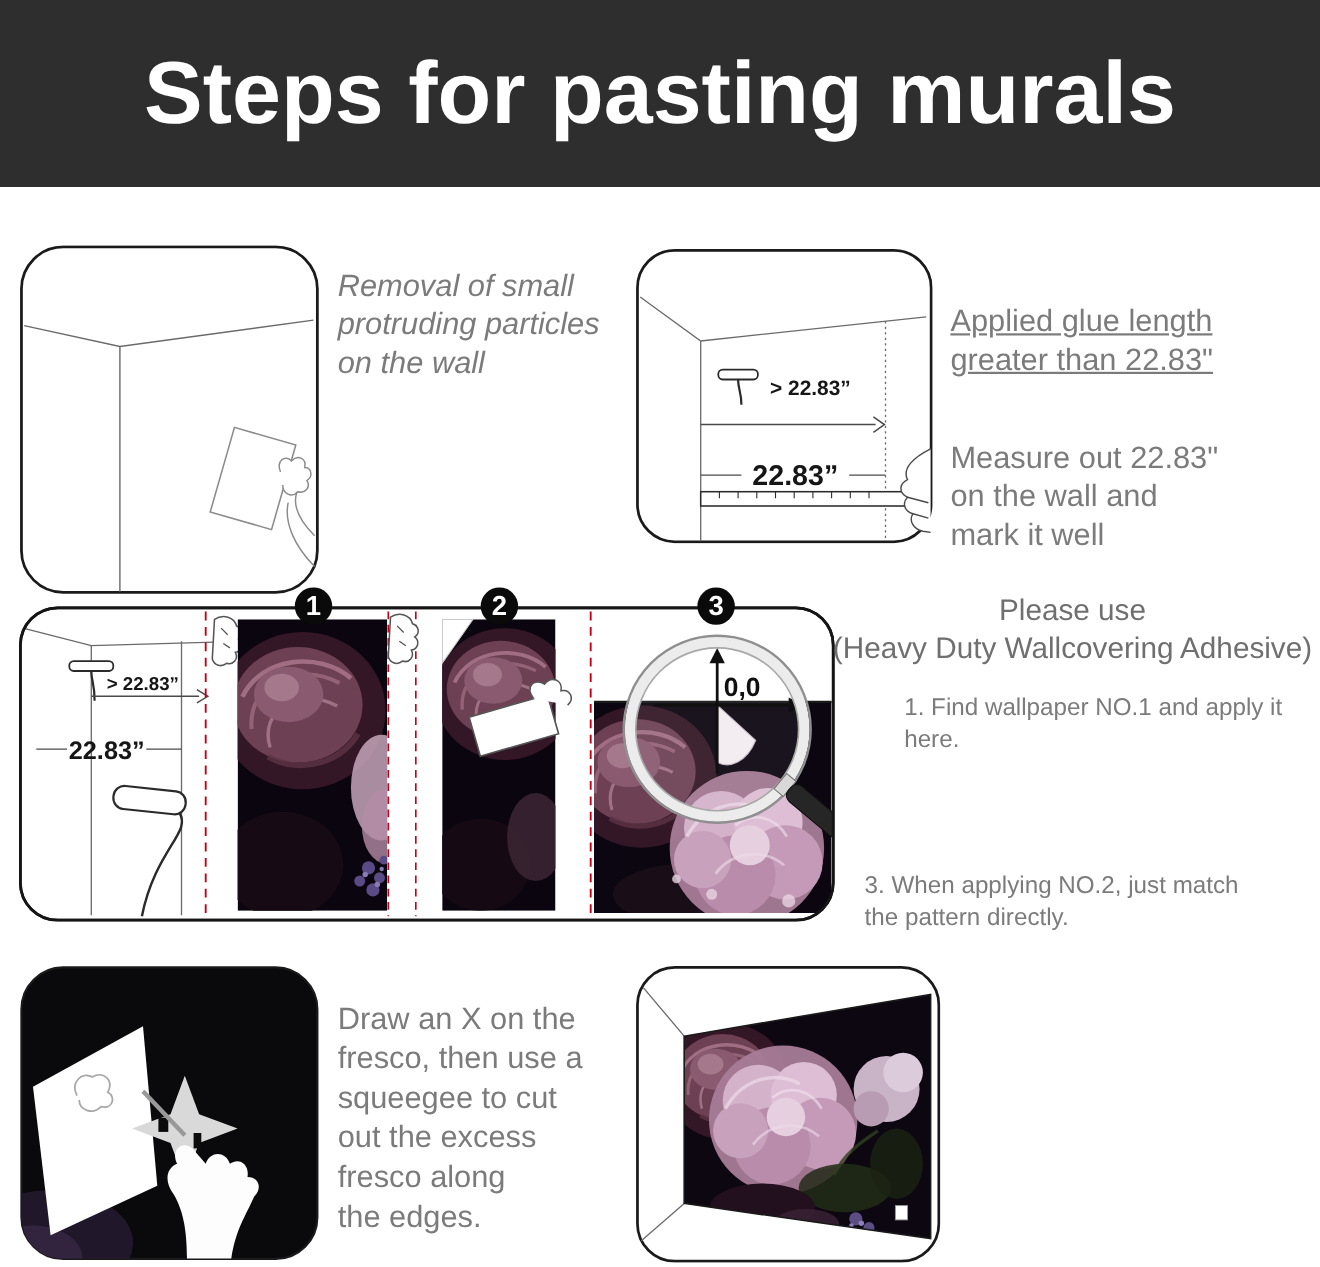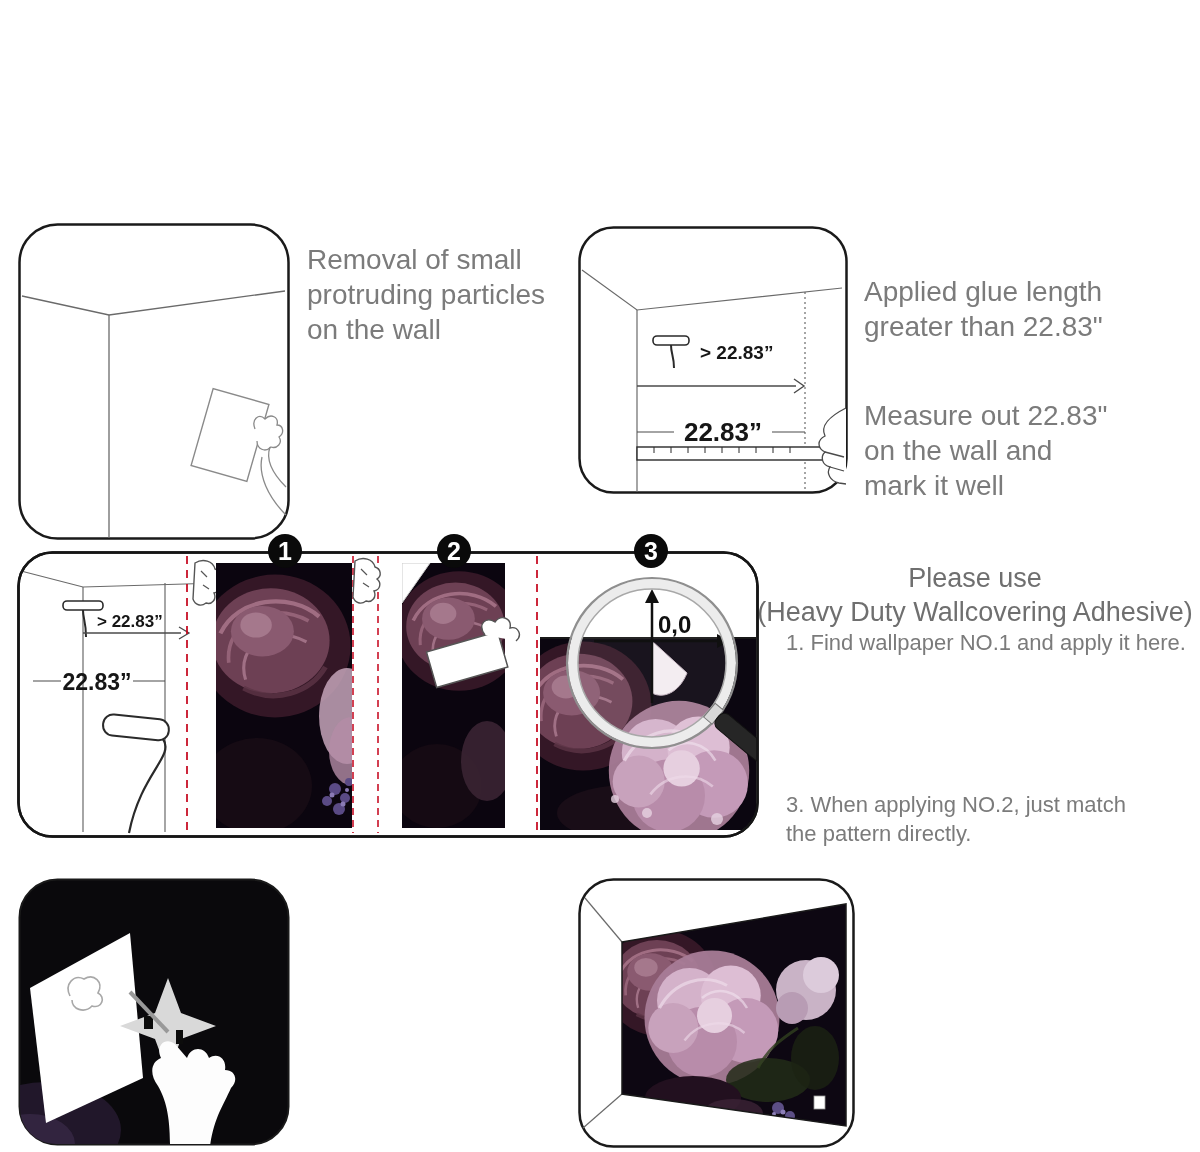--- a/index.html
+++ b/index.html
@@ -3,51 +3,54 @@
 <meta charset="utf-8">
 <style>
   html,body{margin:0;padding:0;background:#fff;}
   .page{position:relative;width:1200px;height:1152px;background:#ffffff;overflow:hidden;
         font-family:"Liberation Sans", sans-serif;}
   .header{position:absolute;left:0;top:0;width:1200px;height:170px;background:#2e2e2e;
           display:flex;align-items:center;justify-content:center;}
   .header .title{color:#ffffff;font-size:80px;font-weight:bold;letter-spacing:0px;}
   .cap{position:absolute;color:#7b7b7b;font-size:28px;line-height:35px;white-space:pre-line;}
   .instr{position:absolute;color:#7b7b7b;font-size:22px;line-height:29px;white-space:pre-line;}
-  .adh{position:absolute;left:752px;top:561px;width:446px;text-align:center;color:#6f6f6f;
+  .adh{position:absolute;left:752px;top:538px;width:446px;text-align:center;color:#6f6f6f;
        font-size:27px;line-height:34px;}
   .adh span{display:block;}
   .badge{position:absolute;width:34px;height:34px;border-radius:50%;background:#0a0a0a;
          color:#fff;font-size:25px;font-weight:bold;display:flex;align-items:center;
          justify-content:center;z-index:5;}
   svg.panel{position:absolute;}
   text{font-family:"Liberation Sans", sans-serif;}
 </style>
 </head>
 <body>
 
 <div class="page">
 
+  <div class="header">
+    <div class="title">Steps for pasting murals</div>
+  </div>
 
   <svg class="panel" style="left:18px;top:223px;" width="272" height="317" viewBox="0 0 272 317">
     <rect x="1.5" y="1.5" width="269" height="314" rx="38" fill="#ffffff" stroke="#1a1a1a" stroke-width="2.5"></rect>
     <g stroke="#6a6a6a" stroke-width="1.3" fill="none">
       <path d="M4,73 L91,92 L267,68"></path>
       <line x1="91" y1="92" x2="91" y2="315"></line>
     </g>
     <g>
       <g transform="rotate(16 212 212)">
         <rect x="183" y="172" width="58" height="80" fill="#ffffff" stroke="#8a8a8a" stroke-width="1.4"></rect>
       </g>
       <path d="M237,206 C233,196 241,190 247,196 C253,190 261,194 259,202 C265,202 267,210 261,214 C265,220 259,226 253,224 C247,230 239,226 239,218" fill="#ffffff" stroke="#8a8a8a" stroke-width="1.3"></path>
       <path d="M268,264 C256,252 247,238 252,224" fill="none" stroke="#8a8a8a" stroke-width="1.3"></path>
       <path d="M268,292 C250,274 240,252 244,234" fill="none" stroke="#8a8a8a" stroke-width="1.3"></path>
     </g>
   </svg>
-  <div class="cap" style="left:307px;top:242px;">Removal of small
+  <div class="cap" style="left:307px;top:242px;font-style:italic;">Removal of small
 protruding particles
 on the wall</div>
 
   <svg class="panel" style="left:578px;top:226px;" width="270" height="268" viewBox="0 0 270 268">
     <rect x="1.5" y="1.5" width="267" height="265" rx="34" fill="#ffffff" stroke="#1a1a1a" stroke-width="2.5"></rect>
     <g stroke="#6a6a6a" stroke-width="1.2" fill="none">
       <path d="M4,44 L59,84 L264,62"></path>
       <line x1="59" y1="84" x2="59" y2="266"></line>
       <line x1="227" y1="66" x2="227" y2="266" stroke-dasharray="2,3"></line>
     </g>
@@ -78,21 +81,21 @@
           <line x1="195" y1="221" x2="195" y2="227"></line>
         <line x1="212" y1="221" x2="212" y2="227"></line>
       </g>
     </g>
     <g fill="#ffffff" stroke="#4a4a4a" stroke-width="1.3">
       <path d="M268,182 C252,190 242,200 247,210 C239,214 239,222 247,226 C242,231 244,239 252,241 C248,247 252,255 261,257 L268,258"></path>
       <path d="M247,226 L266,231" fill="none"></path>
       <path d="M252,241 L266,245" fill="none"></path>
     </g>
   </svg>
-  <div class="cap" style="left:864px;top:274px;">Applied glue length
+  <div class="cap" style="left:864px;top:274px;text-decoration:underline;">Applied glue length
 greater than 22.83"</div>
   <div class="cap" style="left:864px;top:398px;">Measure out 22.83"
 on the wall and
 mark it well</div>
 
   <svg class="panel" style="left:17px;top:551px;" width="742" height="287" viewBox="0 0 742 287">
     <defs>
       <clipPath id="clipPanel3">
           <rect x="2" y="2" width="738" height="283" rx="34"></rect>
         </clipPath>
@@ -241,21 +244,21 @@
   </svg>
 
   <div class="badge" style="left:268px;top:534px;">1</div>
   <div class="badge" style="left:437px;top:534px;">2</div>
   <div class="badge" style="left:634px;top:534px;">3</div>
 
   <div class="adh">
     <span>Please use</span>
     <span>(Heavy Duty Wallcovering Adhesive)</span>
   </div>
-  <div class="instr" style="left:786px;top:628px;">1. Find wallpaper NO.1 and apply it here.</div>
+  <div class="instr" style="left:822px;top:628px;">1. Find wallpaper NO.1 and apply it here.</div>
   <div class="instr" style="left:786px;top:762px;margin-top:28px;">3. When applying NO.2, just match
 the pattern directly.</div>
 
   <svg class="panel" style="left:18px;top:878px;" width="272" height="268" viewBox="0 0 272 268">
     <defs>
       <clipPath id="clipPC">
           <rect x="2" y="2" width="268" height="264" rx="36"></rect>
         </clipPath>
     </defs>
     <rect x="1.5" y="1.5" width="269" height="265" rx="38" fill="#0a090c" stroke="#1a1a1a" stroke-width="2"></rect>
@@ -264,20 +267,26 @@
       <ellipse cx="12" cy="266" rx="45" ry="30" fill="#3a2b49" opacity="0.7"></ellipse>
       <polygon points="12,110 112,55 125,200 28,245" fill="#ffffff"></polygon>
       <path d="M52,118 C46,106 56,96 66,101 C76,95 86,104 80,115 C88,119 84,131 74,128 C66,136 54,131 54,122" fill="none" stroke="#a8a8a8" stroke-width="1.6"></path>
       <path d="M150,100 L163,135 L198,148 L163,161 L150,196 L137,161 L102,148 L137,135 Z" fill="#d9d9d9"></path>
       <rect x="126" y="138" width="9" height="13" fill="#0c0c0c"></rect>
       <rect x="158" y="152" width="7" height="14" fill="#0c0c0c"></rect>
       <line x1="112" y1="114" x2="150" y2="154" stroke="#999999" stroke-width="4"></line>
       <path d="M152,268 C152,238 148,222 140,208 C131,196 133,184 143,180 C137,168 147,158 157,166 L169,180 C173,168 187,168 191,180 C199,174 209,180 207,192 C217,192 221,202 213,210 C205,228 196,240 192,268 Z" fill="#fdfdfd"></path>
     </g>
   </svg>
+  <div class="cap" style="left:307px;top:908px;line-height:36px;">Draw an X on the
+fresco, then use a
+squeegee to cut
+out the excess
+fresco along
+the edges.</div>
 
   <svg class="panel" style="left:578px;top:878px;" width="277" height="270" viewBox="0 0 277 270">
     <defs>
       <clipPath id="clipMural">
           <polygon points="44,64 268,26 268,248 44,216"></polygon>
         </clipPath>
     </defs>
     <rect x="1.5" y="1.5" width="274" height="267" rx="34" fill="#ffffff" stroke="#1a1a1a" stroke-width="2.5"></rect>
     <g stroke="#6a6a6a" stroke-width="1.2" fill="none">
       <line x1="7" y1="20" x2="44" y2="64"></line>

